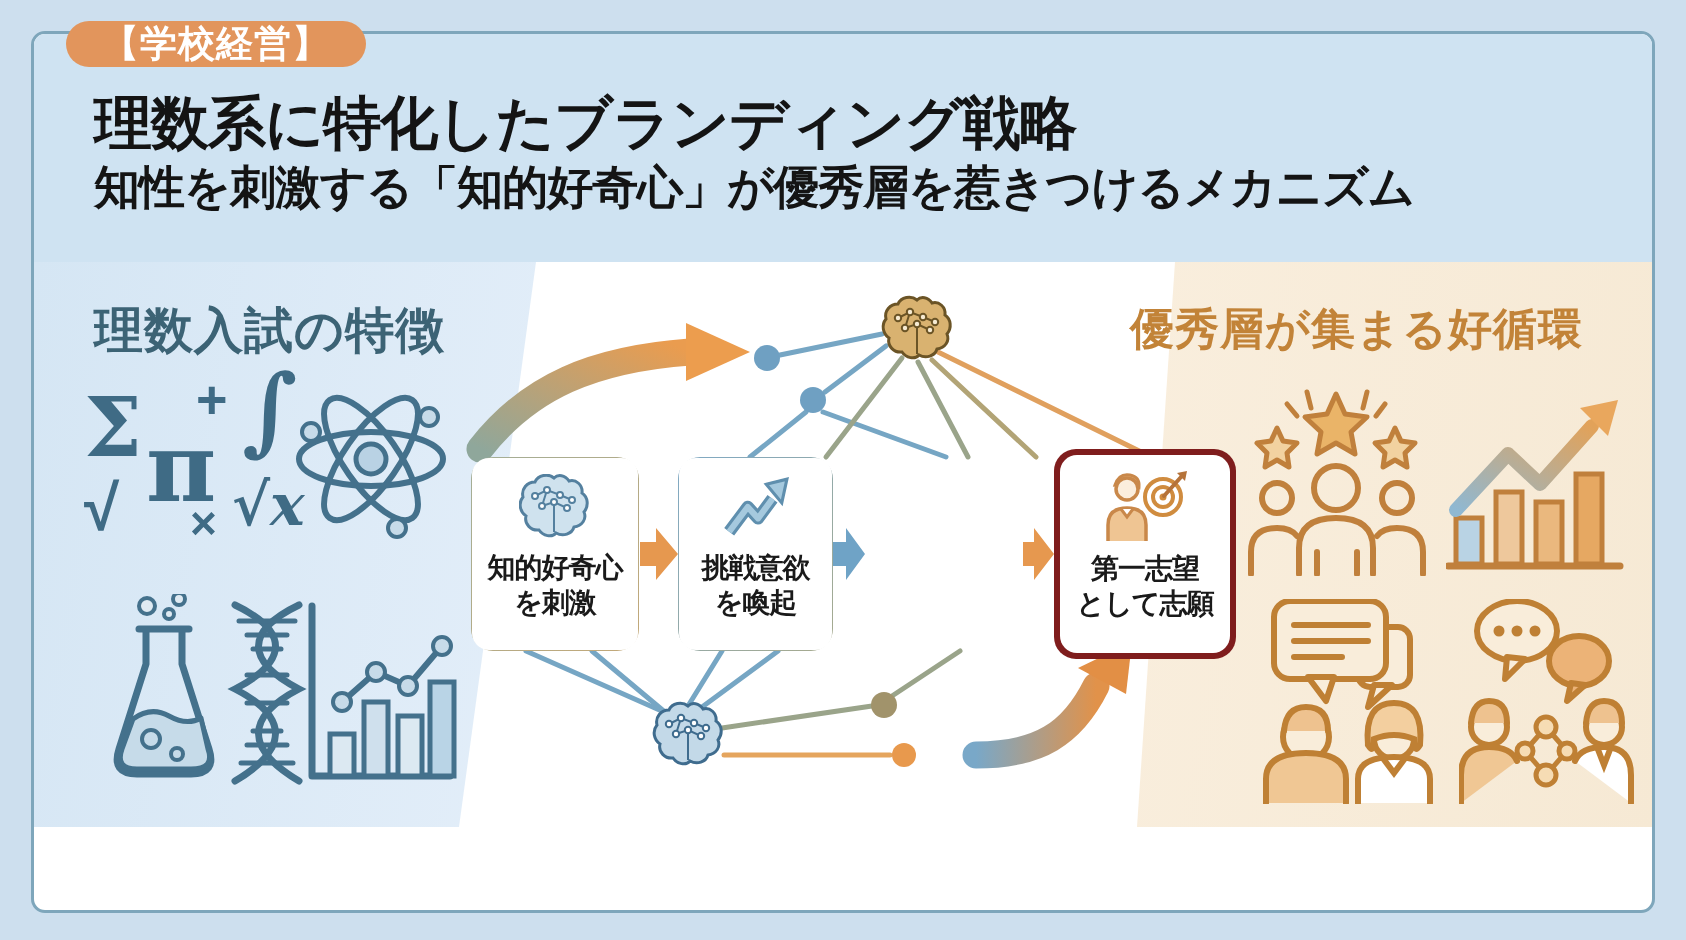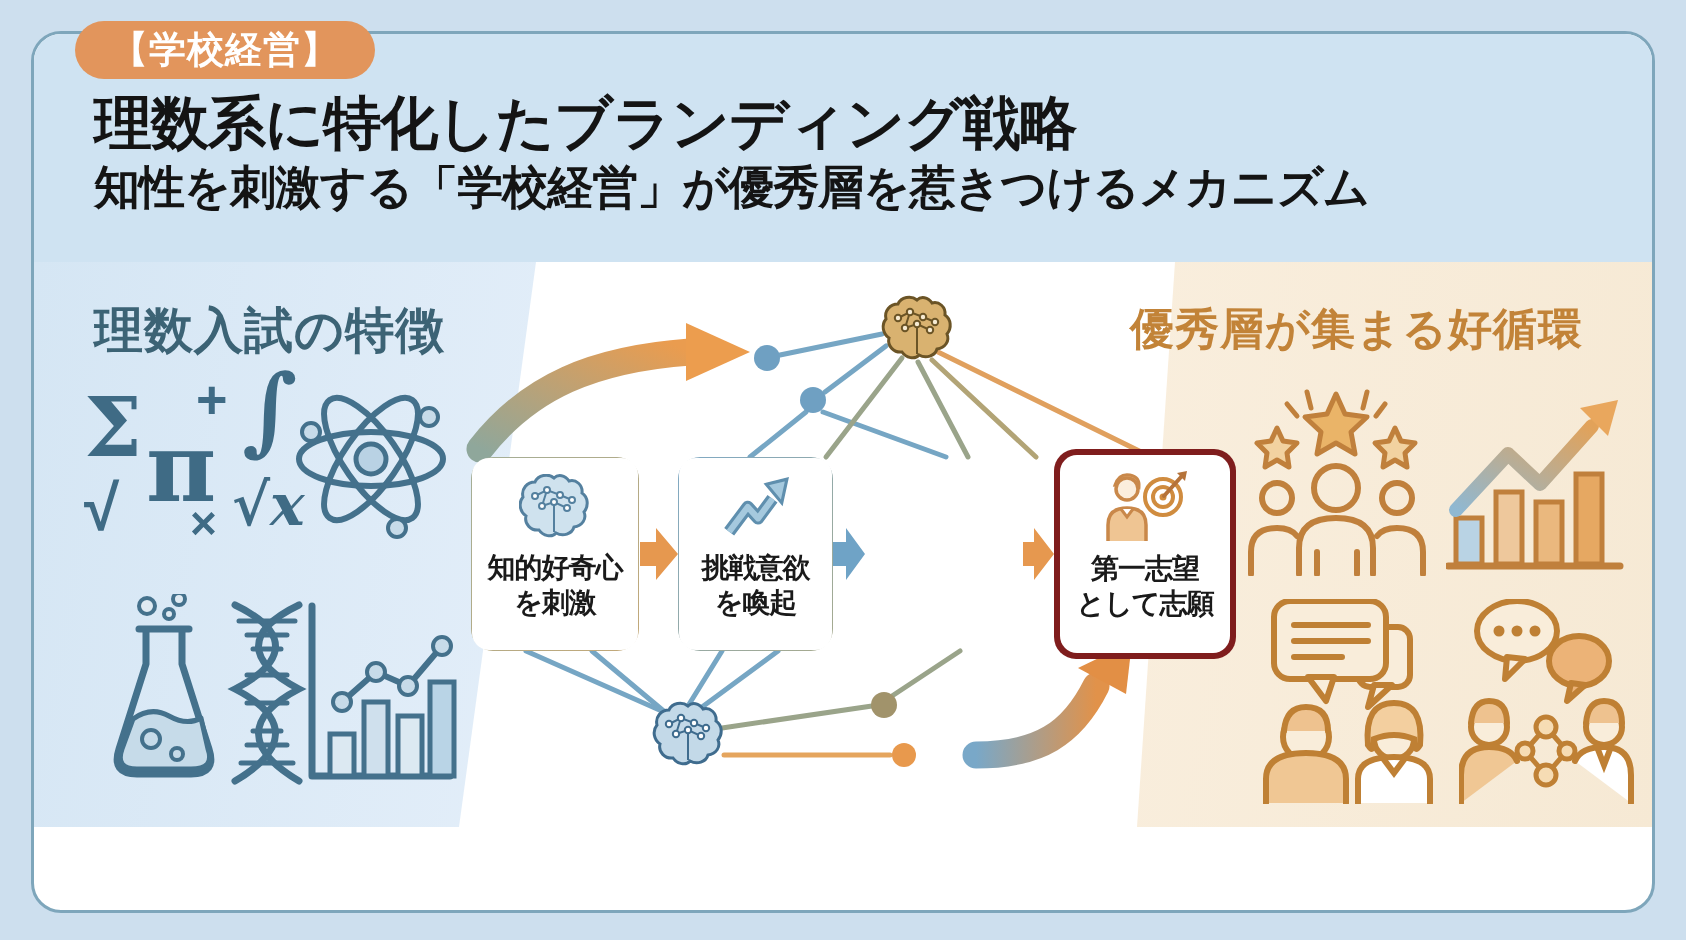--- a/index.html
+++ b/index.html
@@ -4,37 +4,37 @@
 <style>
   html,body{margin:0;padding:0;}
   body{
     width:1686px;height:940px;position:relative;overflow:hidden;
     background:#cddfee;
     font-family:"Liberation Sans","DejaVu Sans",sans-serif;
   }
   .card{position:absolute;left:31px;top:31px;width:1624px;height:882px;}
   .clip{
     position:absolute;inset:0;background:#ffffff;
-    border:3px solid #7ea6bb;border-radius:30px;overflow:hidden;
+    border:3px solid #7ea6bb;border-radius:14px;overflow:hidden;
     box-sizing:border-box;
   }
   .band-top{position:absolute;left:0;top:0;width:1624px;height:228px;background:#cfe3f2;z-index:1;}
   .panel-left{
     position:absolute;left:0;top:228px;width:502px;height:565px;z-index:1;
     background:linear-gradient(100deg,#d5e6f4,#e3eef9);
     clip-path:polygon(0 0,502px 0,425px 565px,0 565px);
   }
   .panel-right{
     position:absolute;left:1103px;top:228px;width:521px;height:565px;z-index:1;
     background:linear-gradient(100deg,#f9eedd,#f6e9d4);
     clip-path:polygon(38px 0,521px 0,521px 565px,0 565px);
   }
   .overlay{position:absolute;left:0;top:0;z-index:2;pointer-events:none;}
   .badge{
-    position:absolute;left:44px;top:-10px;height:58px;z-index:10;
+    position:absolute;left:35px;top:-10px;height:46px;z-index:10;
     background:#e2955c;border-radius:31px;padding:0 36px;
     display:flex;align-items:center;color:#ffffff;
     font-size:37px;font-weight:900;letter-spacing:1px;
   }
   .title{position:absolute;left:60px;top:54px;z-index:5;color:#141414;}
   .title h1{margin:0;font-size:58px;font-weight:900;letter-spacing:-1px;line-height:1.22;}
   .title h2{margin:0;font-size:46px;font-weight:900;letter-spacing:-1px;line-height:1.25;}
   .heading-left{
     position:absolute;left:60px;top:264px;z-index:5;
     font-size:49px;font-weight:900;color:#3c6375;letter-spacing:1px;
@@ -165,21 +165,21 @@
         <polygon points="1098,608 1092,660 1044,634" fill="#e28f45"></polygon>
       </g>
 
       <polygon fill="#e6984f" points="606,508 622,508 622,494 644,520 622,546 622,532 606,532"></polygon>
       <polygon fill="#6fa3c6" points="799,508 812,508 812,494 831,520 812,546 812,532 799,532"></polygon>
       <polygon fill="#e6984f" points="989,508 1000,508 1000,494 1020,520 1000,546 1000,532 989,532"></polygon>
     </svg>
 
     <div class="title">
       <h1>理数系に特化したブランディング戦略</h1>
-      <h2>知性を刺激する「学校経営」が優秀層を惹きつけるメカニズム</h2>
+      <h2>知性を刺激する「知的好奇心」が優秀層を惹きつけるメカニズム</h2>
     </div>
 
     <div class="heading-left">理数入試の特徴</div>
     <div class="heading-right">優秀層が集まる好循環</div>
 
     <div class="math">
       <span class="m-sigma">Σ</span>
       <span class="m-plus">+</span>
       <span class="m-int">∫</span>
       <span class="m-pi">π</span>

